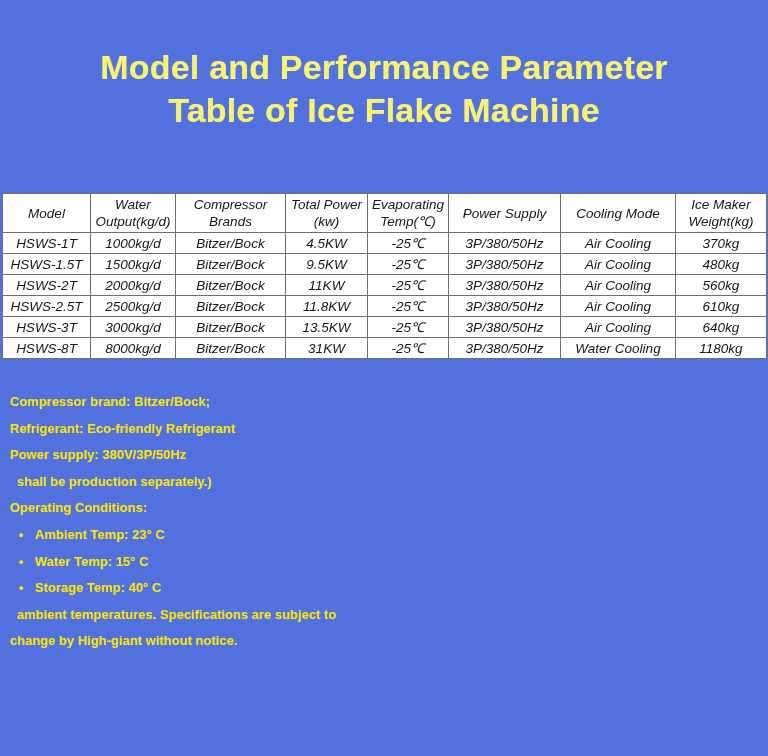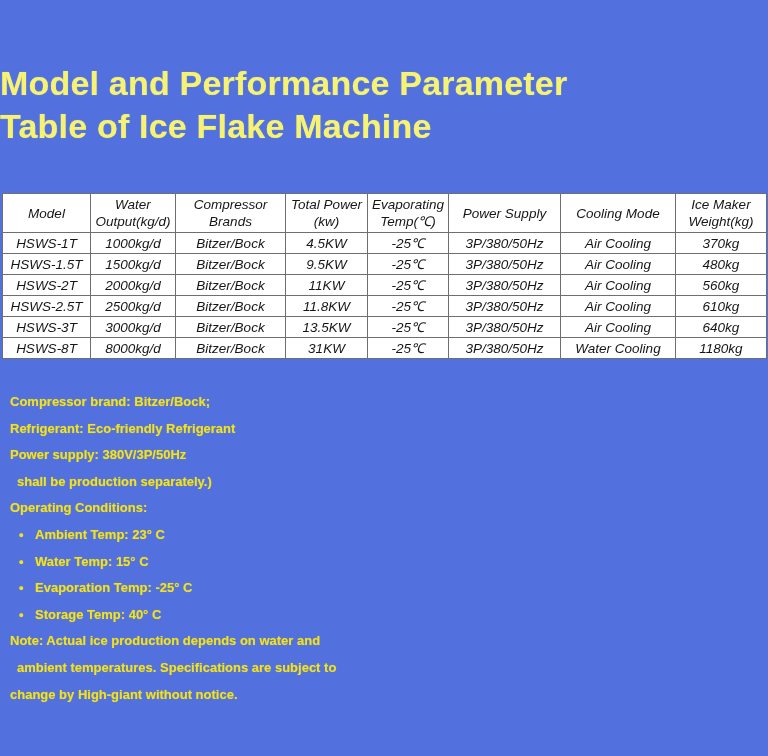--- a/index.html
+++ b/index.html
@@ -10,22 +10,22 @@
     width: 768px;
     height: 756px;
     background: #5271de;
     font-family: "Liberation Sans", sans-serif;
     overflow: hidden;
     position: relative;
   }
 
   
   .title-block {
-    padding-top: 62px;
-    text-align: left;
+    padding-top: 46px;
+    text-align: center;
     color: #f6f274;
     font-weight: bold;
     font-size: 34px;
     line-height: 43px;
     letter-spacing: 0.2px;
     text-shadow: 0 0 1px rgba(246,242,116,0.55);
   }
   .title-line { display: block; white-space: nowrap; }
 
   
@@ -216,22 +216,18 @@
   <span class="line indent1">shall be production separately.)</span>
   <span class="line">Operating Conditions:</span>
 
   <span class="line bullet-line">
     <span class="bullet-dot">•</span><span>Ambient Temp: 23° C</span>
   </span>
   <span class="line bullet-line">
     <span class="bullet-dot">•</span><span>Water Temp: 15° C</span>
   </span>
   <span class="line bullet-line">
-    <span class="bullet-dot">•</span><span>Evaporation Temp: -25° C</span>
-  </span>
-  <span class="line bullet-line">
     <span class="bullet-dot">•</span><span>Storage Temp: 40° C</span>
   </span>
 
-  <span class="line">Note: Actual ice production depends on water and</span>
   <span class="line indent1">ambient temperatures. Specifications are subject to</span>
   <span class="line">change by High-giant without notice.</span>
 </div>
 
 </body></html>

